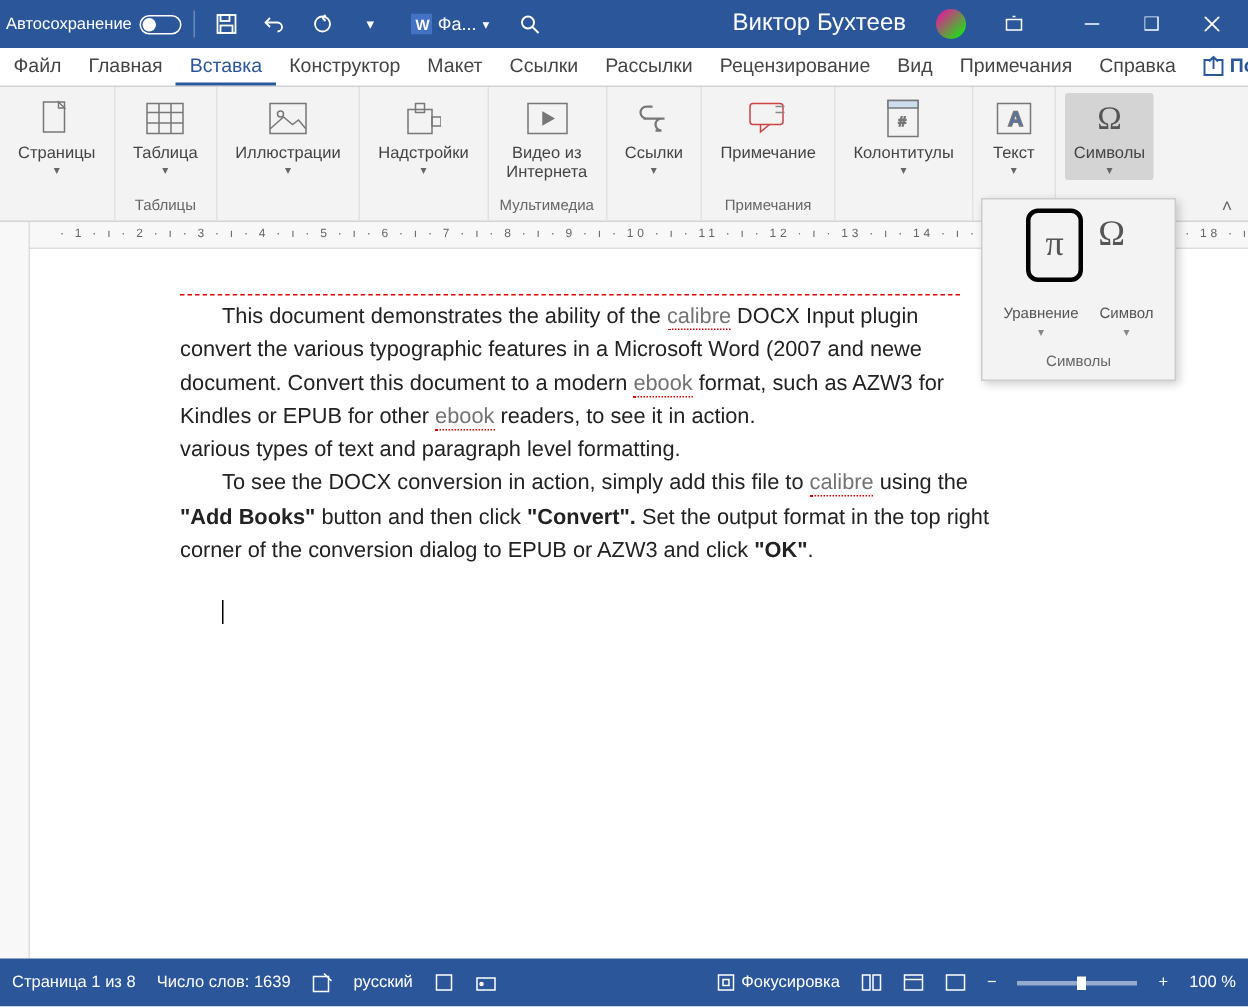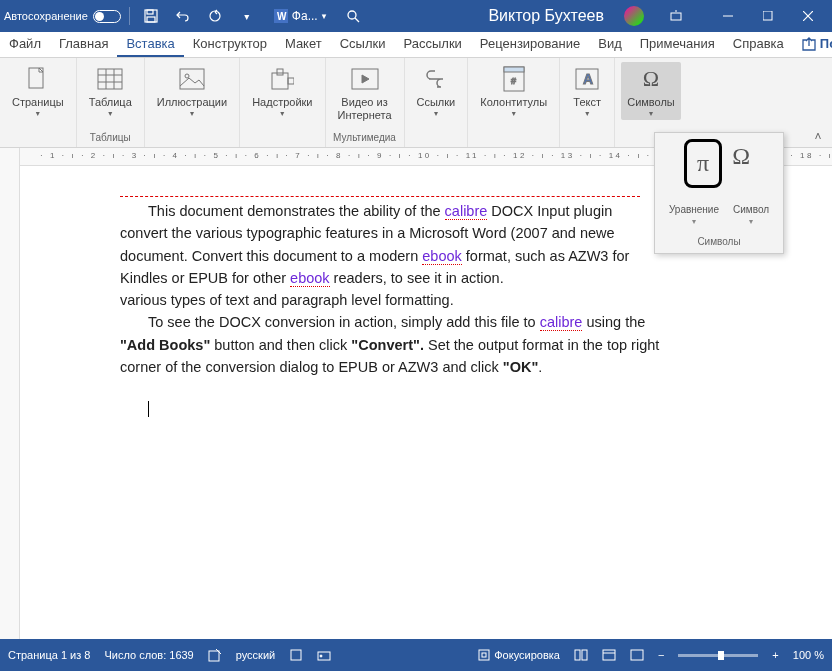--- a/index.html
+++ b/index.html
@@ -33,21 +33,21 @@
 .ruler-area{display:flex;height:18px;background:#fff}
 .ruler-v{width:20px;background:#f8f8f8;border-right:1px solid #ddd}
 .ruler-h{flex:1;background:#f8f8f8;border-bottom:1px solid #ddd;position:relative;overflow:hidden;font-size:8px;color:#666}
 .ruler-h::before{content:'· 1 · ı · 2 · ı · 3 · ı · 4 · ı · 5 · ı · 6 · ı · 7 · ı · 8 · ı · 9 · ı · 10 · ı · 11 · ı · 12 · ı · 13 · ı · 14 · ı · 15 · ı · 16 · ı · 17 · ı · 18 · ı · 19';position:absolute;left:20px;top:3px;letter-spacing:2.5px;white-space:nowrap}
 .editor{flex:1;display:flex;overflow:hidden;background:#fff}
 .vruler{width:20px;background:#f8f8f8;border-right:1px solid #ddd}
 .page{flex:1;padding:30px 60px 20px 100px;overflow:hidden;position:relative}
 .doc-text{font-family:Calibri,sans-serif;font-size:14.5px;color:#222;line-height:1.4}
 .doc-text p{margin-bottom:2px}
 .indent{text-indent:28px}
-.sq{color:#6d28d9;border-bottom:1px dotted #d00}
+.sq{color:#737373;border-bottom:1px dotted #d00}
 .cursor{display:inline-block;width:1px;height:16px;background:#000;vertical-align:middle;margin-left:28px}
 .dropdown-panel{position:absolute;top:132px;right:48px;width:130px;background:#f3f3f3;border:1px solid #ccc;box-shadow:2px 2px 6px rgba(0,0,0,.2);padding:6px;z-index:10}
 .dp-row{display:flex;gap:6px;justify-content:center}
 .dp-btn{display:flex;flex-direction:column;align-items:center;gap:2px;padding:4px;cursor:pointer}
 .dp-btn.hot{border:3px solid #000;border-radius:8px;padding:8px 10px}
 .dp-btn .big-ico{font-size:24px;color:#555;font-family:serif}
 .dp-btn .sm-lbl{font-size:10px;color:#555}
 .dp-label{text-align:center;font-size:10px;color:#666;margin-top:6px}
 .statusbar{height:22px;background:#2b579a;color:#fff;display:flex;align-items:center;padding:16px 8px;font-size:11px;gap:14px}
 .sb-item{display:flex;align-items:center;gap:4px;cursor:pointer}
@@ -241,20 +241,36 @@
         <div class="lbl">Ссылки</div>
         <div class="dd">▾</div>
       </div>
     </div>
     <div class="rgroup-label"></div>
   </div>
   <div class="rgroup">
     <div class="rgroup-body">
       <div class="rbtn">
         <div class="ico">
+            <svg width="26" height="22" fill="none" stroke="#c44">
+              <rect x="1" y="1" width="22" height="14" rx="2"></rect>
+              <path d="M8 15 L8 20 L14 15"></path>
+              <line x1="18" y1="3" x2="24" y2="3" stroke="#888"></line>
+              <line x1="18" y1="7" x2="24" y2="7" stroke="#888"></line>
+            </svg>
+          </div>
+        <div class="lbl">Примечание</div>
+      </div>
+    </div>
+    <div class="rgroup-label">Примечания</div>
+  </div>
+  <div class="rgroup">
+    <div class="rgroup-body">
+      <div class="rbtn">
+        <div class="ico">
             <svg width="22" height="26" fill="none" stroke="#777">
               <rect x="1" y="1" width="20" height="24"></rect>
               <rect x="1" y="1" width="20" height="5" fill="#cde"></rect>
               <text x="8" y="18" font-size="9" fill="#777">#</text>
             </svg>
           </div>
         <div class="lbl">Колонтитулы</div>
         <div class="dd">▾</div>
       </div>
     </div>

